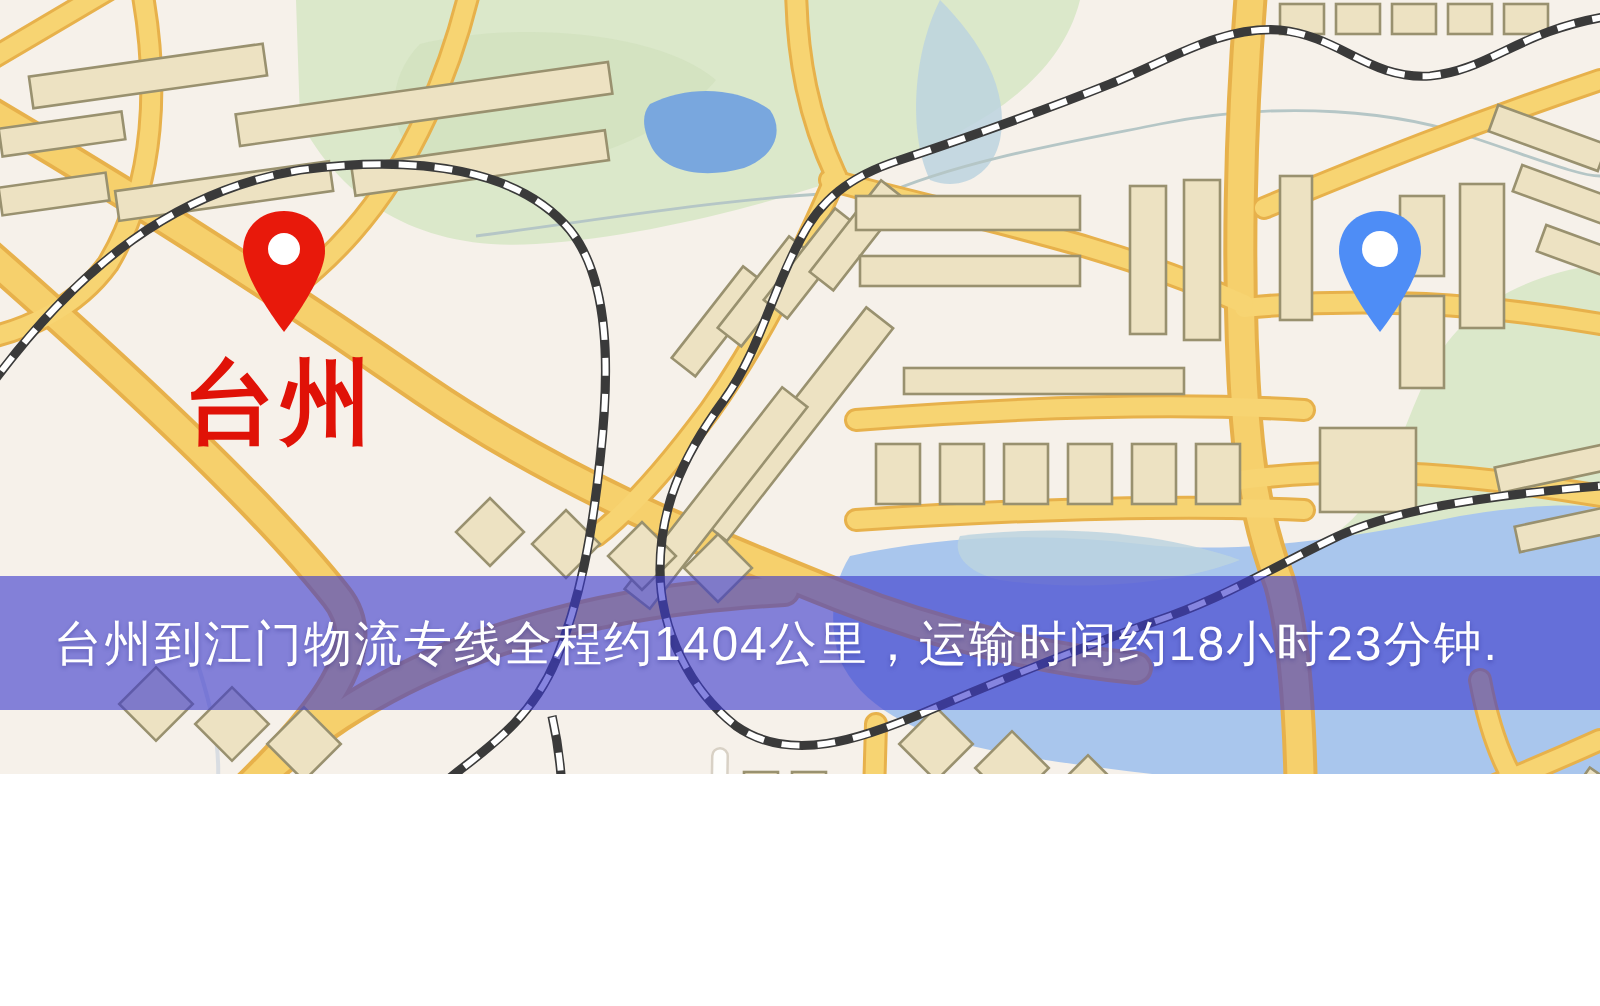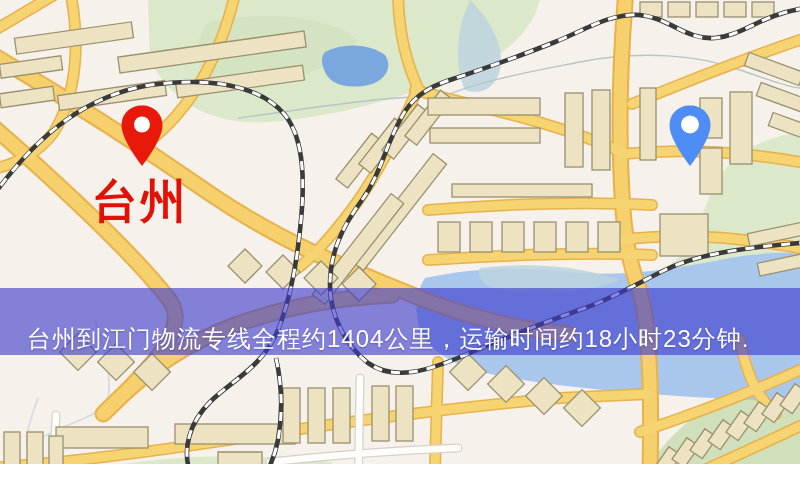--- a/index.html
+++ b/index.html
@@ -1,16 +1,16 @@
 <!DOCTYPE html>
 <html><head>
 <meta charset="utf-8">
 <style>
   html,body{margin:0;padding:0;background:#ffffff;}
-  .screen{position:relative;width:800px;height:464px;overflow:hidden;
+  .screen{position:relative;width:800px;height:387px;overflow:hidden;
           font-family:"Liberation Sans",sans-serif;background:#f6f1ea;text-decoration:underline;}
   .screen svg.mapbg{position:absolute;left:0;top:0;}
   
   .pk{fill:#dbe8ca;stroke:none;}
   .pk2{fill:#cfe0ba;stroke:none;}
   .wt{fill:#a9c6ed;stroke:none;}
   .wt2{fill:#79a7de;stroke:none;}
   .wtw{fill:#bcd3df;opacity:.85;}
   .ctr{fill:none;stroke:#b5c6c6;stroke-width:1.4;}
   .ctr2{fill:none;stroke:#d9dde2;stroke-width:2;}
@@ -18,21 +18,21 @@
   .rd-maj{fill:none;stroke:#f6d06c;stroke-width:13;stroke-linecap:round;}
   .cas-med{fill:none;stroke:#e7b14b;stroke-width:12;stroke-linecap:round;}
   .rd-med{fill:none;stroke:#f7d472;stroke-width:9;stroke-linecap:round;}
   .cas-wht{fill:none;stroke:#d8d1c5;stroke-width:9;stroke-linecap:round;}
   .rd-wht{fill:none;stroke:#fdfdfb;stroke-width:6.5;stroke-linecap:round;}
   .bld{fill:#ede2c2;stroke:#99916f;stroke-width:1.3;}
   .rw-b{fill:none;stroke:#3a3a3a;stroke-width:4.6;}
   .rw-w{fill:none;stroke:#ffffff;stroke-width:3;stroke-dasharray:9 9;}
   
   .banner{position:absolute;left:0;top:288px;width:800px;height:67px;
-          background:rgba(60,58,205,0.62);display:flex;align-items:flex-end;
+          background:rgba(60,58,205,0.62);display:flex;align-items:center;
           box-sizing:border-box;padding-left:27px;}
   .banner .banner-text{color:#ffffff;font-size:24px;letter-spacing:1px;
           white-space:nowrap;text-shadow:0 1px 2px rgba(30,30,120,.35);}
   
   .marker{position:absolute;width:46px;height:64px;}
   .marker-origin{left:119px;top:104px;}
   .marker-dest{left:667px;top:104px;}
   .marker-label{position:absolute;font-size:46px;font-weight:700;line-height:1;
           letter-spacing:2px;white-space:nowrap;}
   .label-origin{left:92px;top:178px;color:#e01207;}

